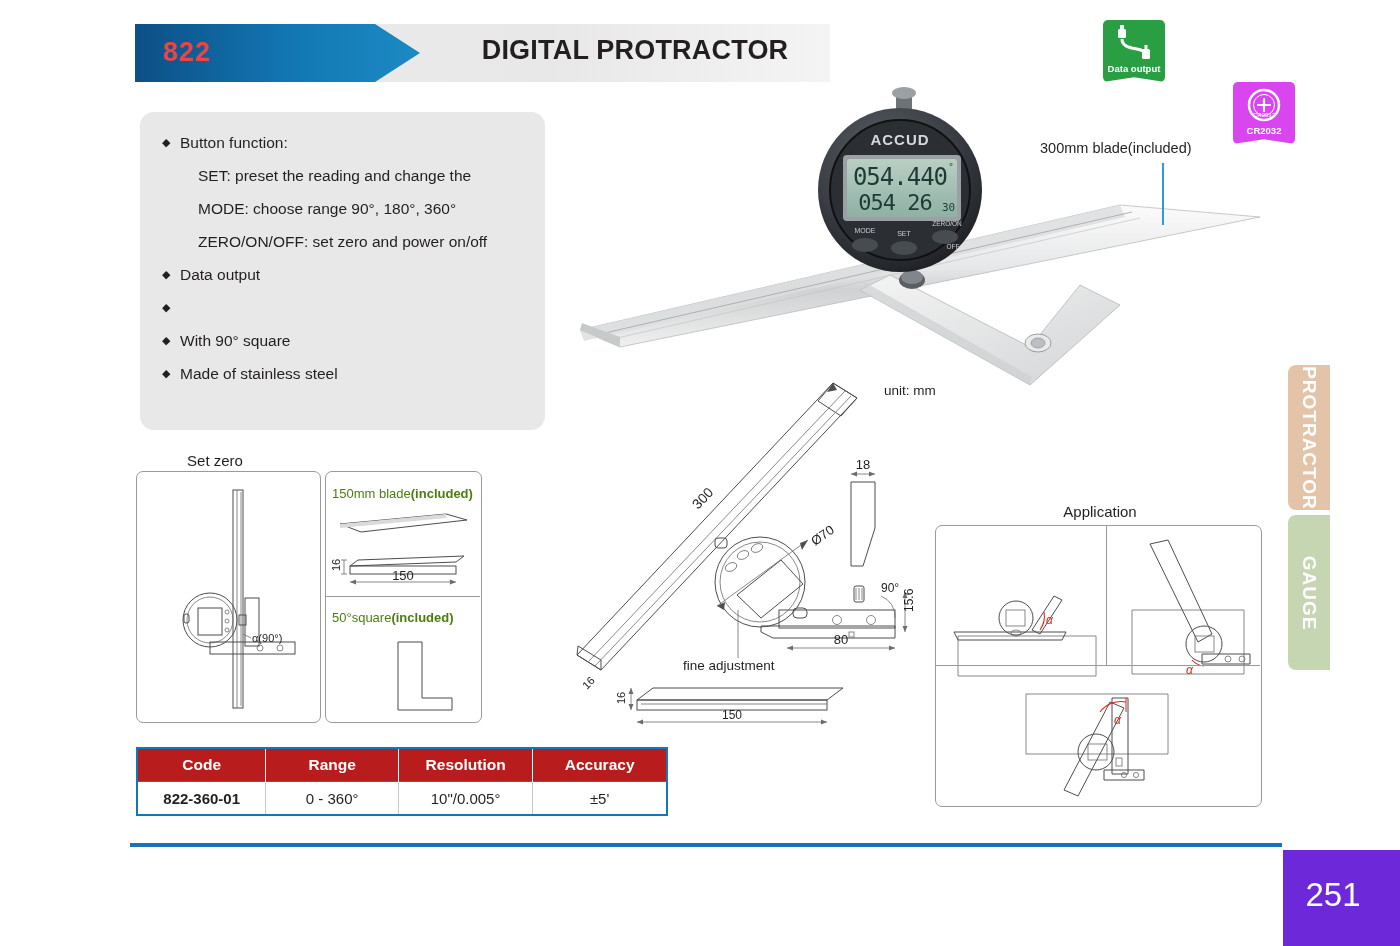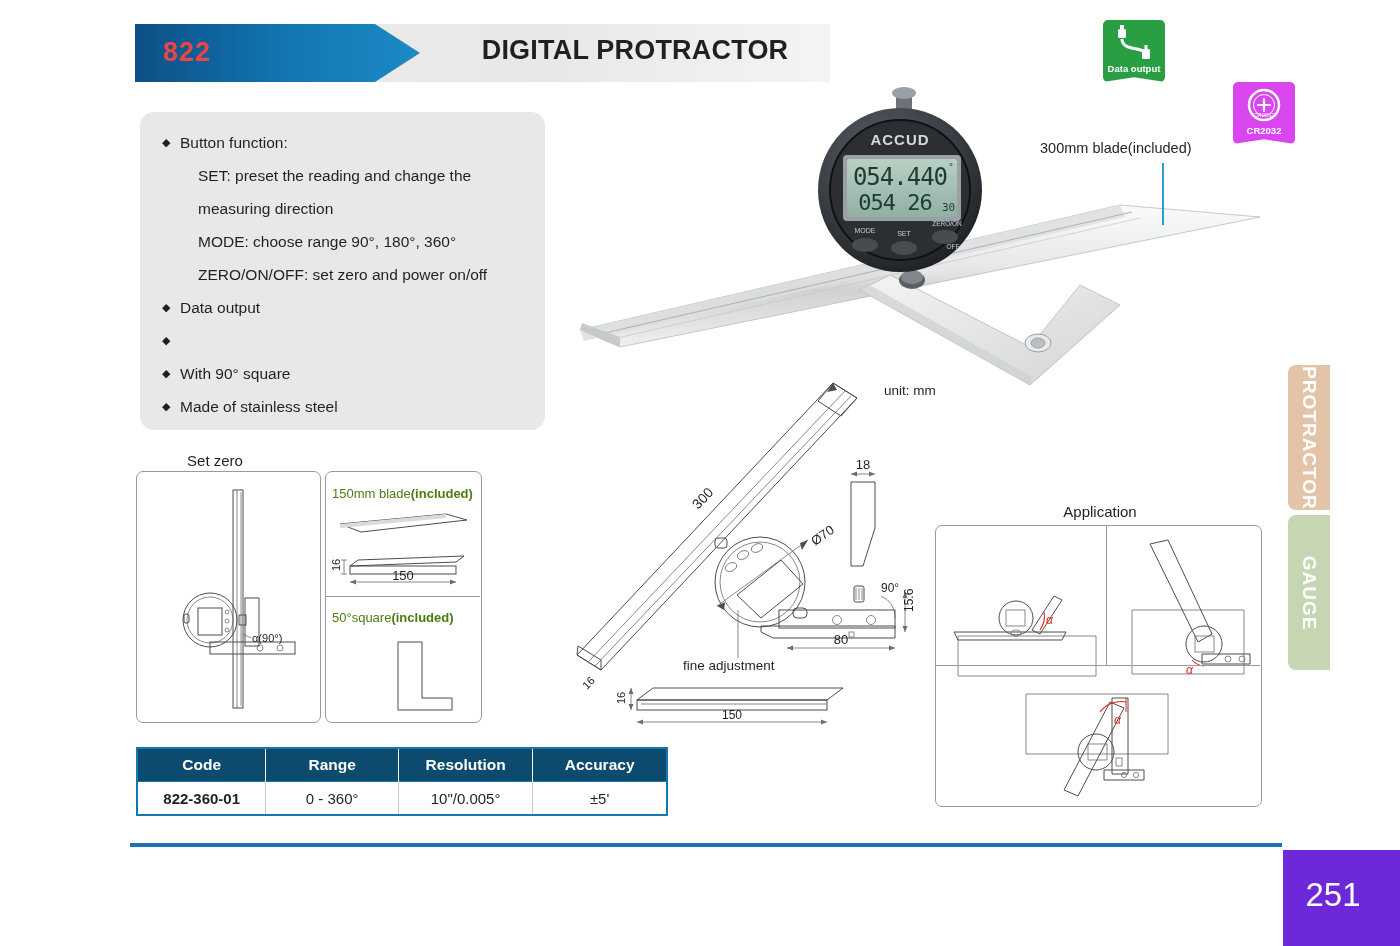--- a/index.html
+++ b/index.html
@@ -58,21 +58,21 @@
   #app-box{left:935px;top:525px;width:325px;height:280px;}
   #app-vline{left:1106px;top:525px;width:1px;height:140px;background:#9a9a9a;}
   #app-hline{left:935px;top:665px;width:325px;height:1px;background:#9a9a9a;}
 
   .cap{position:absolute;font-size:13px;color:#4d7c0f;white-space:nowrap;}
   .cap b{font-weight:bold;}
 
   
   #spec-table{left:136px;top:747px;width:532px;
      border:2px solid #1277b3;border-collapse:collapse;}
-  #spec-table th{background:#0c4a6e;color:#ffffff;font-size:15.5px;font-weight:bold;
+  #spec-table th{background:#b91c1c;color:#ffffff;font-size:15.5px;font-weight:bold;
      height:30px;border-right:1px solid #ffffff;}
   #spec-table th:last-child{border-right:none;}
   #spec-table td{background:#ffffff;color:#231f20;font-size:15px;height:30px;
      text-align:center;border-right:1px solid #c9c9c9;border-top:1px solid #1277b3;}
   #spec-table td:last-child{border-right:none;}
   #spec-table td.code{font-weight:bold;}
 
   
   #footer-rule{left:130px;top:843px;width:1152px;height:4px;background:#1b72b8;}
   #page-box{left:1283px;top:850px;width:117px;height:96px;background:#6d28d9;}
@@ -125,24 +125,20 @@
 
 <div class="abs" id="feature-panel">
   <div id="feature-list">
     <div class="frow">
       <span class="bullet">◆</span>
       <span class="ftext">Button function:</span>
       </div>
     <div class="frow">
       <span class="bullet"></span>
       <span class="ftext findent">SET: preset the reading and change the</span>
-      </div>
-    <div class="frow">
-      <span class="bullet"></span>
-      <span class="ftext findent">measuring direction</span>
       </div>
     <div class="frow">
       <span class="bullet"></span>
       <span class="ftext findent">MODE: choose range 90°, 180°, 360°</span>
       </div>
     <div class="frow">
       <span class="bullet"></span>
       <span class="ftext findent">ZERO/ON/OFF: set zero and power on/off</span>
       </div>
     <div class="frow">

